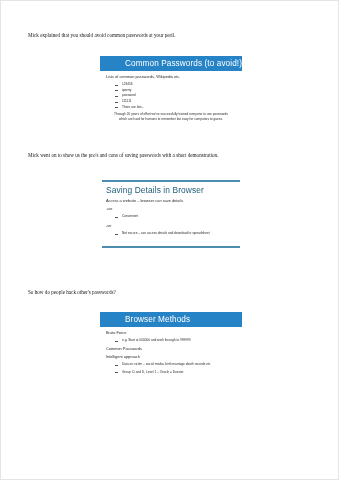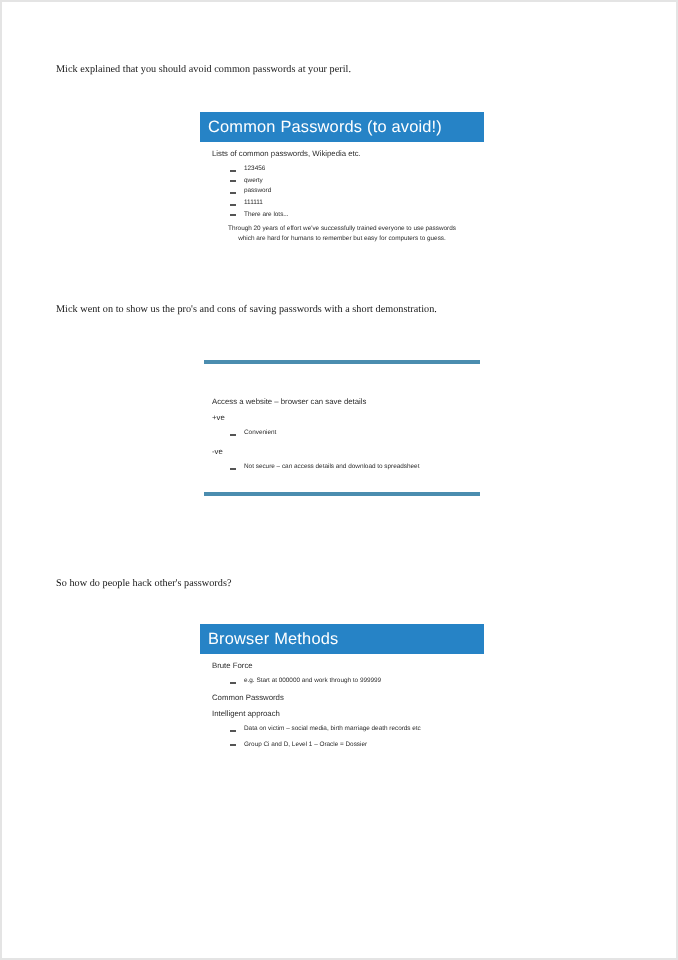--- a/index.html
+++ b/index.html
@@ -60,21 +60,21 @@
     width: 100%;
     height: 15px;
     background: #2683C6;
     display: flex;
     align-items: center;
   }
   .title-band .title-text {
     font-family: "Liberation Sans", sans-serif;
     font-size: 8.2px;
     color: #ffffff;
-    padding-left: 4px;
+    padding-left: 25px;
     letter-spacing: 0.1px;
     white-space: nowrap;
   }
 
   
   .rule-top {
     position: absolute;
     left: 2px; top: 3px;
     width: 138px; height: 1.6px;
     background: #4B8DAF;
@@ -169,20 +169,21 @@
         <div class="line lvl1">111111</div>
         <div class="line lvl1">There are lots...</div>
         <div class="centred">Through 20 years of effort we've successfully trained everyone to use passwords which are hard for humans to remember but easy for computers to guess.</div>
       </div>
     </div>
 
     <div class="para" id="para-2">Mick went on to show us the pro's and cons of saving passwords with a short demonstration.</div>
 
     <div class="slide" id="slide-2">
       <div class="rule-top"></div>
+      <div class="title-plain">Saving Details in Browser</div>
       <div class="body">
         <div class="line lvl0">Access a website – browser can save details</div>
         <div class="spacer-2"></div>
         <div class="line lvl0">+ve</div>
         <div class="spacer-2"></div>
         <div class="line lvl1">Convenient</div>
         <div class="spacer-3"></div>
         <div class="line lvl0">-ve</div>
         <div class="spacer-2"></div>
         <div class="line lvl1 wrap">Not secure – can access details and download to spreadsheet</div>

